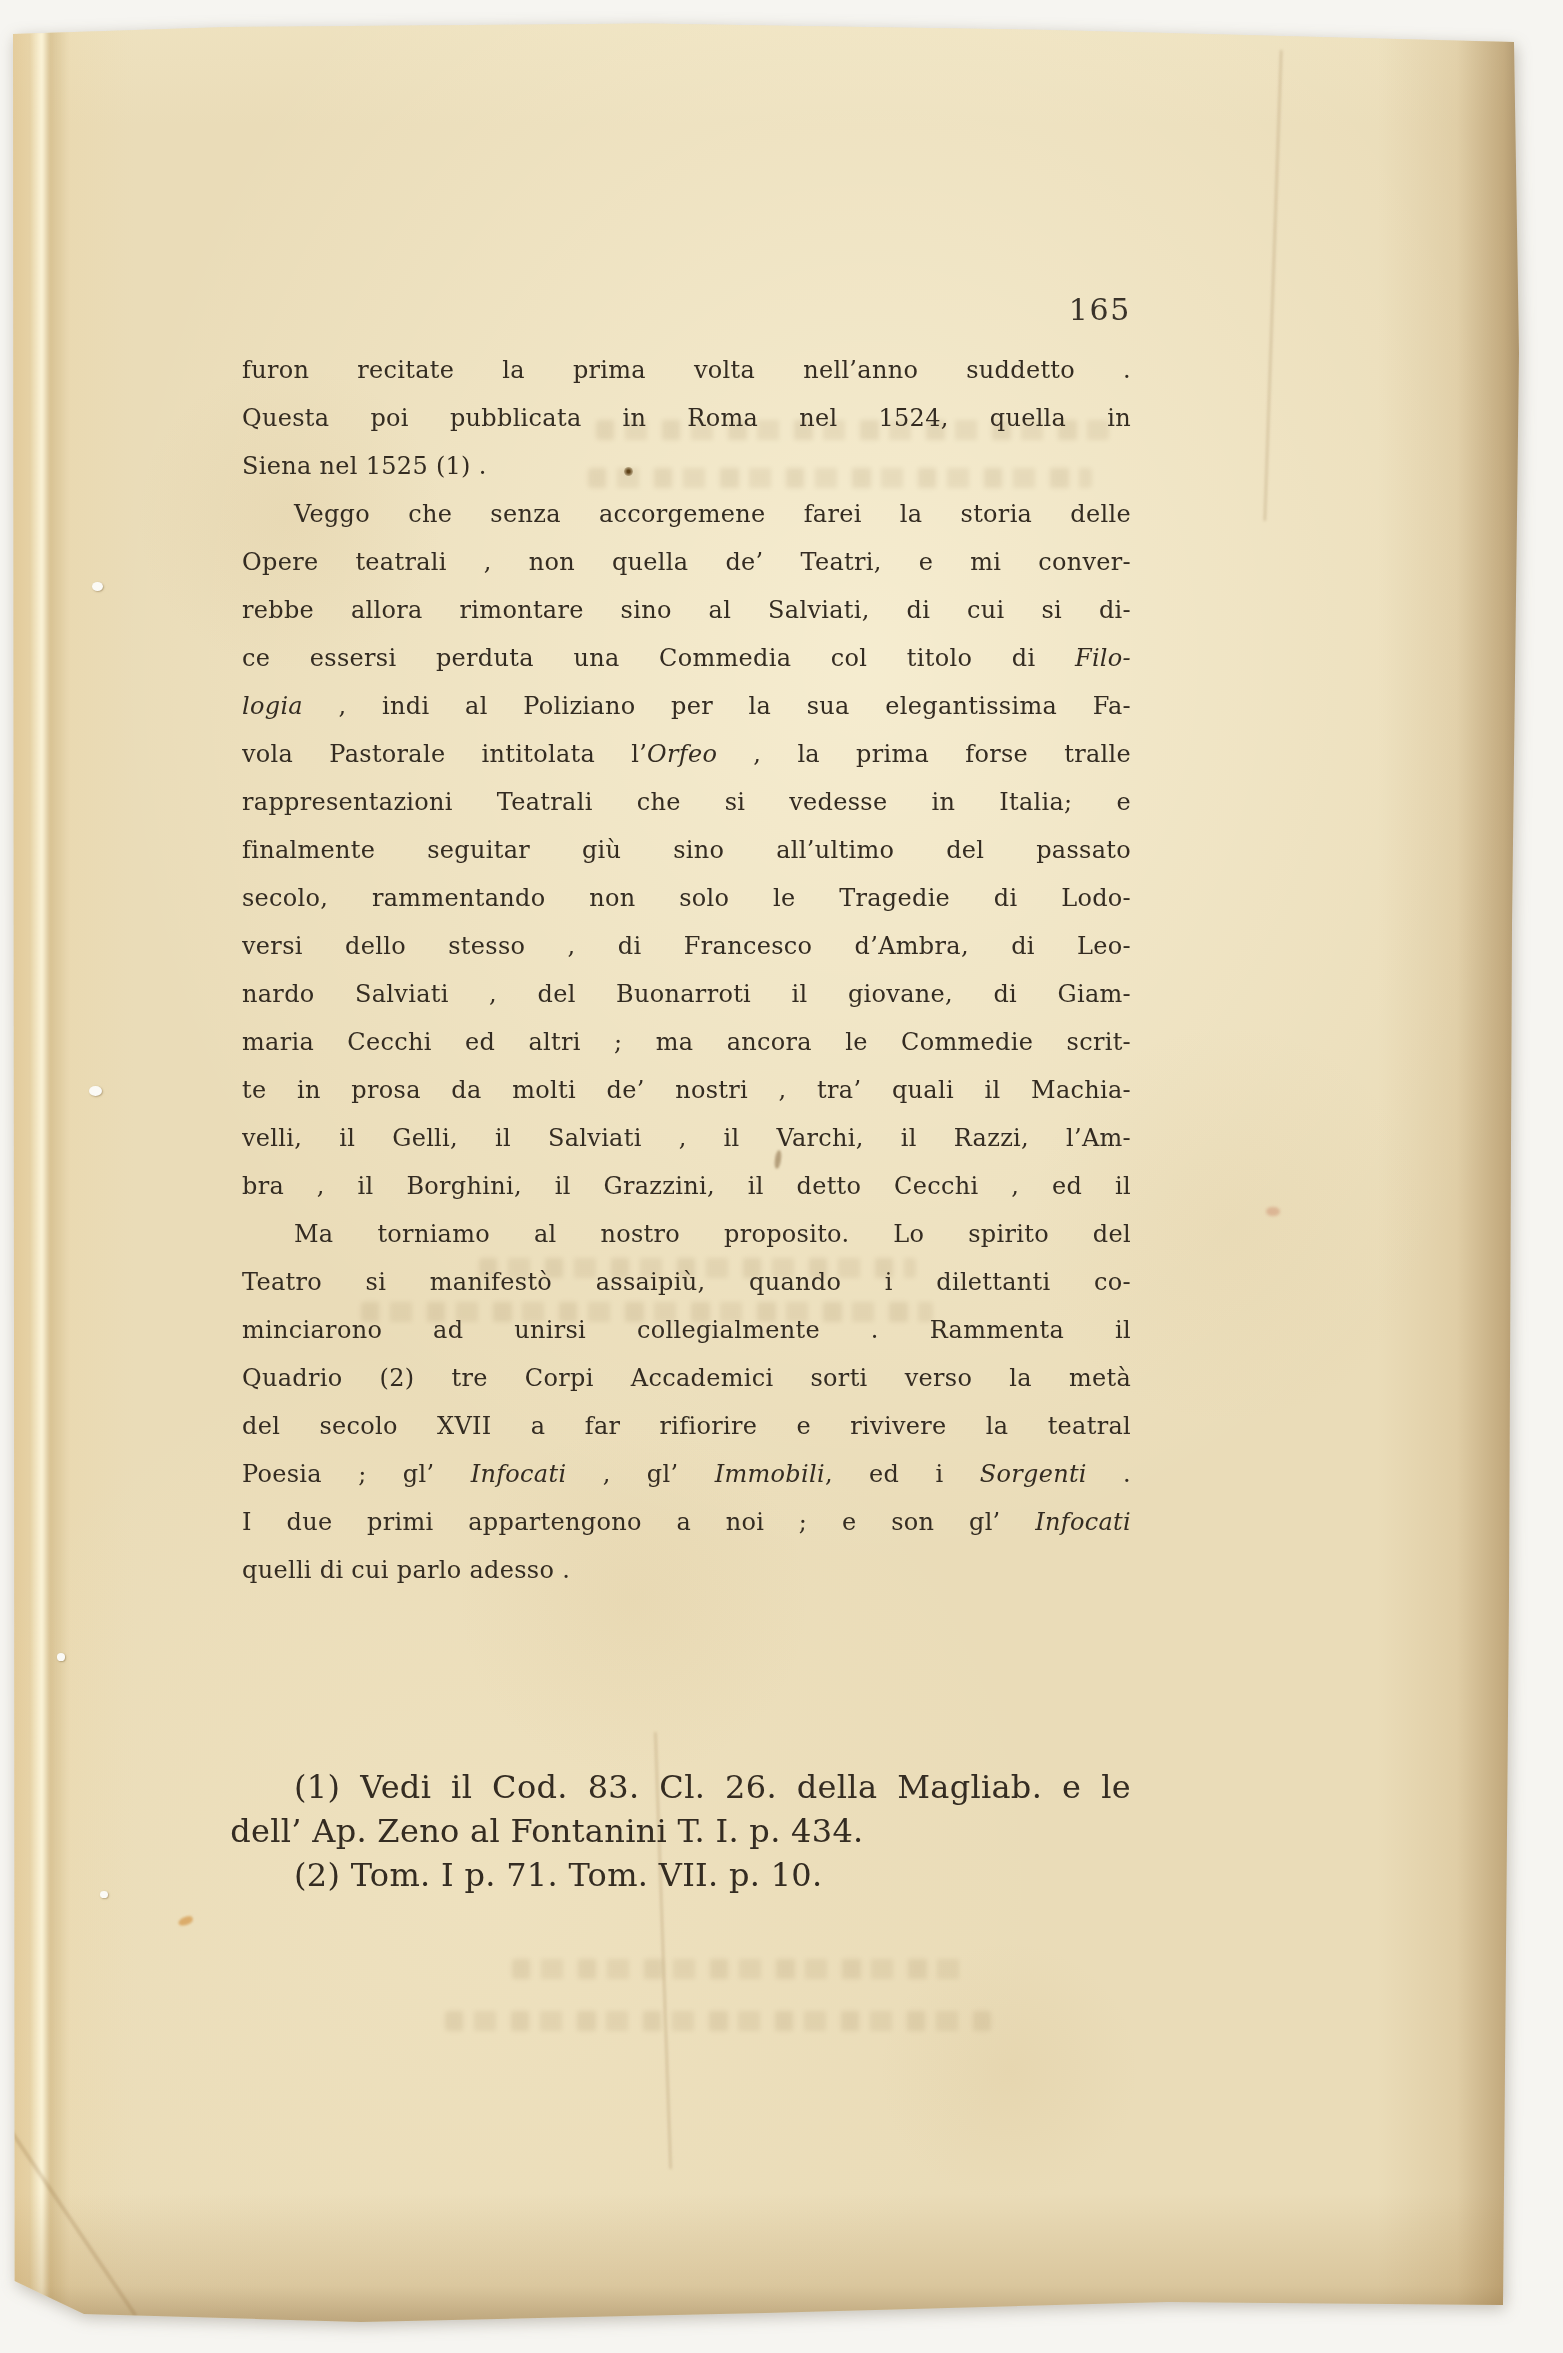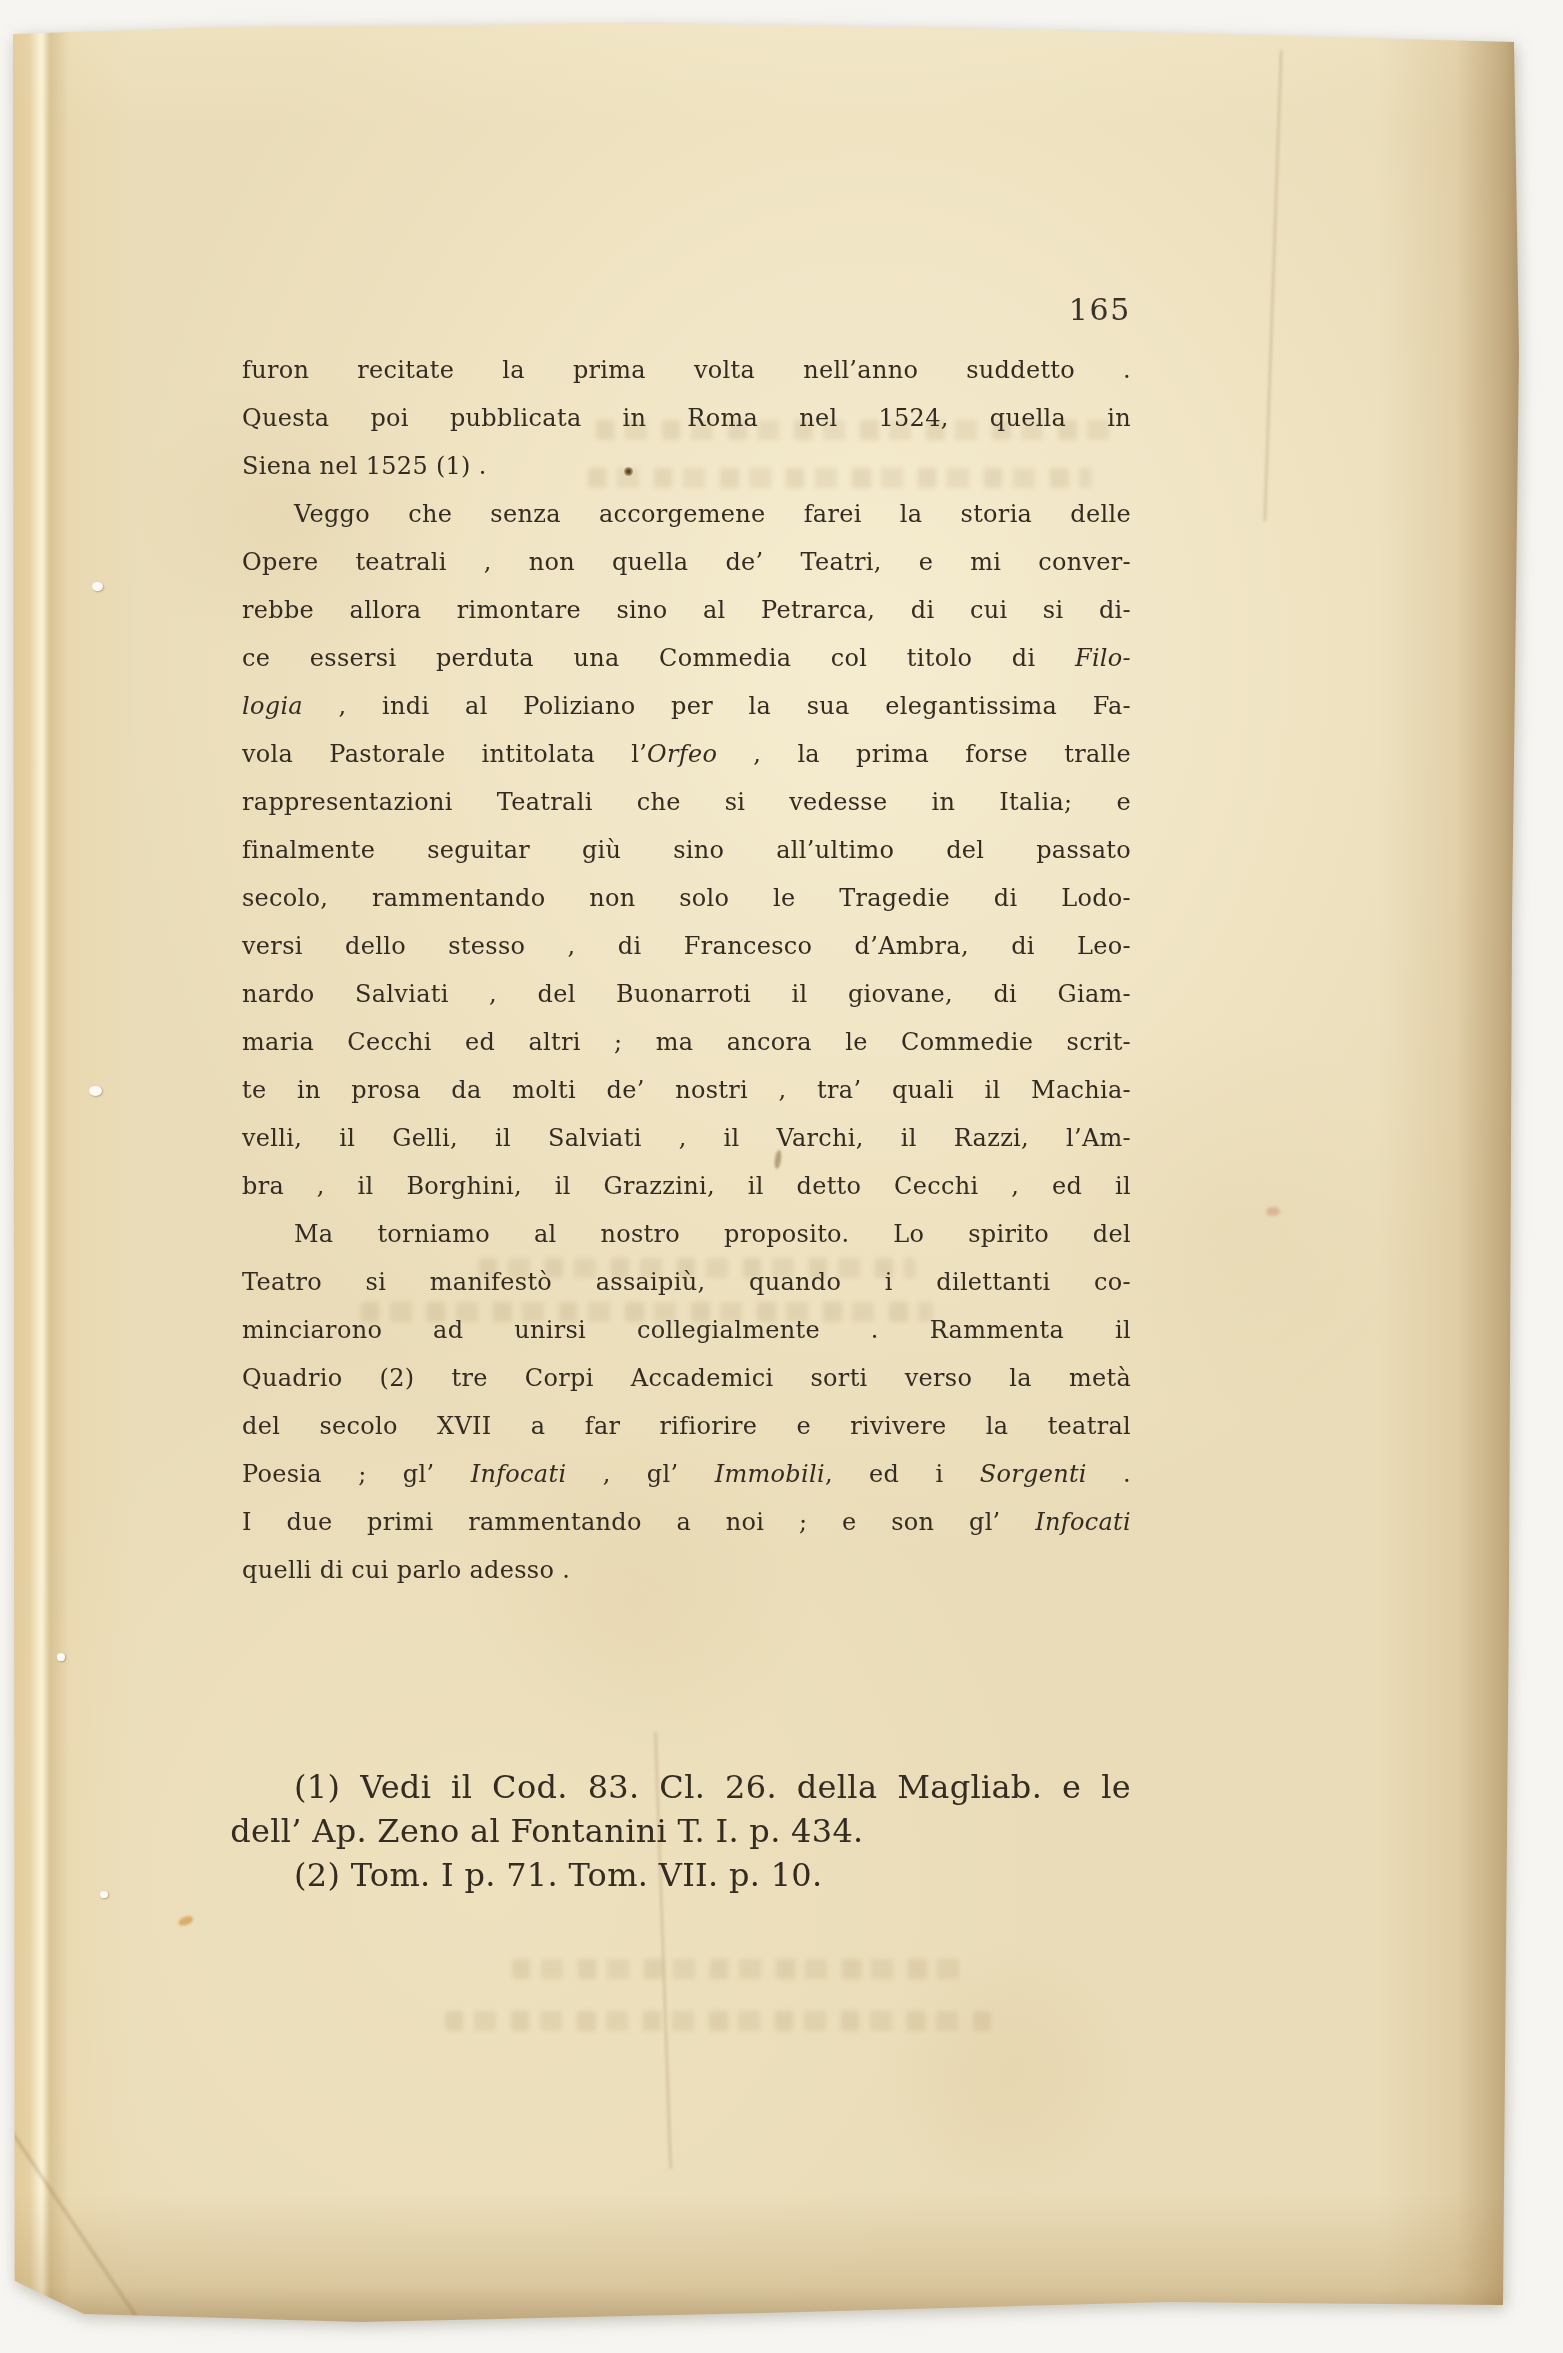--- a/index.html
+++ b/index.html
@@ -109,40 +109,40 @@
     <div class="speck p3"></div>
     <div class="speck p4"></div>
 
     <div class="page-number">165</div>
     <div class="text-col body-text">
         <div class="ln"><span>furon recitate la prima volta nell’anno suddetto .</span></div>
         <div class="ln"><span>Questa poi pubblicata in Roma nel 1524, quella in</span></div>
         <div class="ln short"><span>Siena nel 1525 (1) .</span></div>
         <div class="ln ind"><span>Veggo che senza accorgemene farei la storia delle</span></div>
         <div class="ln"><span>Opere teatrali , non quella de’ Teatri, e mi conver-</span></div>
-        <div class="ln"><span>rebbe allora rimontare sino al Petrarca, di cui si di-</span></div>
+        <div class="ln"><span>rebbe allora rimontare sino al Salviati, di cui si di-</span></div>
         <div class="ln"><span>ce essersi perduta una Commedia col titolo di </span><span class="it">Filo-</span></div>
         <div class="ln"><span class="it">logia</span><span> , indi al Poliziano per la sua elegantissima Fa-</span></div>
         <div class="ln"><span>vola Pastorale intitolata l’</span><span class="it">Orfeo</span><span> , la prima forse tralle</span></div>
         <div class="ln"><span>rappresentazioni Teatrali che si vedesse in Italia; e</span></div>
         <div class="ln"><span>finalmente seguitar giù sino all’ultimo del passato</span></div>
         <div class="ln"><span>secolo, rammentando non solo le Tragedie di Lodo-</span></div>
         <div class="ln"><span>versi dello stesso , di Francesco d’Ambra, di Leo-</span></div>
         <div class="ln"><span>nardo Salviati , del Buonarroti il giovane, di Giam-</span></div>
         <div class="ln"><span>maria Cecchi ed altri ; ma ancora le Commedie scrit-</span></div>
         <div class="ln"><span>te in prosa da molti de’ nostri , tra’ quali il Machia-</span></div>
         <div class="ln"><span>velli, il Gelli, il Salviati , il Varchi, il Razzi, l’Am-</span></div>
         <div class="ln"><span>bra , il Borghini, il Grazzini, il detto Cecchi , ed il</span></div>
         <div class="ln ind"><span>Ma torniamo al nostro proposito. Lo spirito del</span></div>
         <div class="ln"><span>Teatro si manifestò assaipiù, quando i dilettanti co-</span></div>
         <div class="ln"><span>minciarono ad unirsi collegialmente . Rammenta il</span></div>
         <div class="ln"><span>Quadrio (2) tre Corpi Accademici sorti verso la metà</span></div>
         <div class="ln"><span>del secolo XVII a far rifiorire e rivivere la teatral</span></div>
         <div class="ln"><span>Poesia ; gl’ </span><span class="it">Infocati</span><span> , gl’ </span><span class="it">Immobili</span><span>, ed i </span><span class="it">Sorgenti</span><span> .</span></div>
-        <div class="ln"><span>I due primi rammentando a noi ; e son gl’ </span><span class="it">Infocati</span></div>
+        <div class="ln"><span>I due primi appartengono a noi ; e son gl’ </span><span class="it">Infocati</span></div>
         <div class="ln short"><span>quelli di cui parlo adesso .</span></div>
       </div>
     <div class="text-col footnotes">
         <div class="ln ind"><span>(1) Vedi il Cod. 83. Cl. 26. della Magliab. e le Annot.</span></div>
         <div class="ln short out"><span>dell’ Ap. Zeno al Fontanini T. I. p. 434.</span></div>
         <div class="ln ind short"><span>(2) Tom. I p. 71. Tom. VII. p. 10.</span></div>
       </div>
   </div>
 </div>
 

